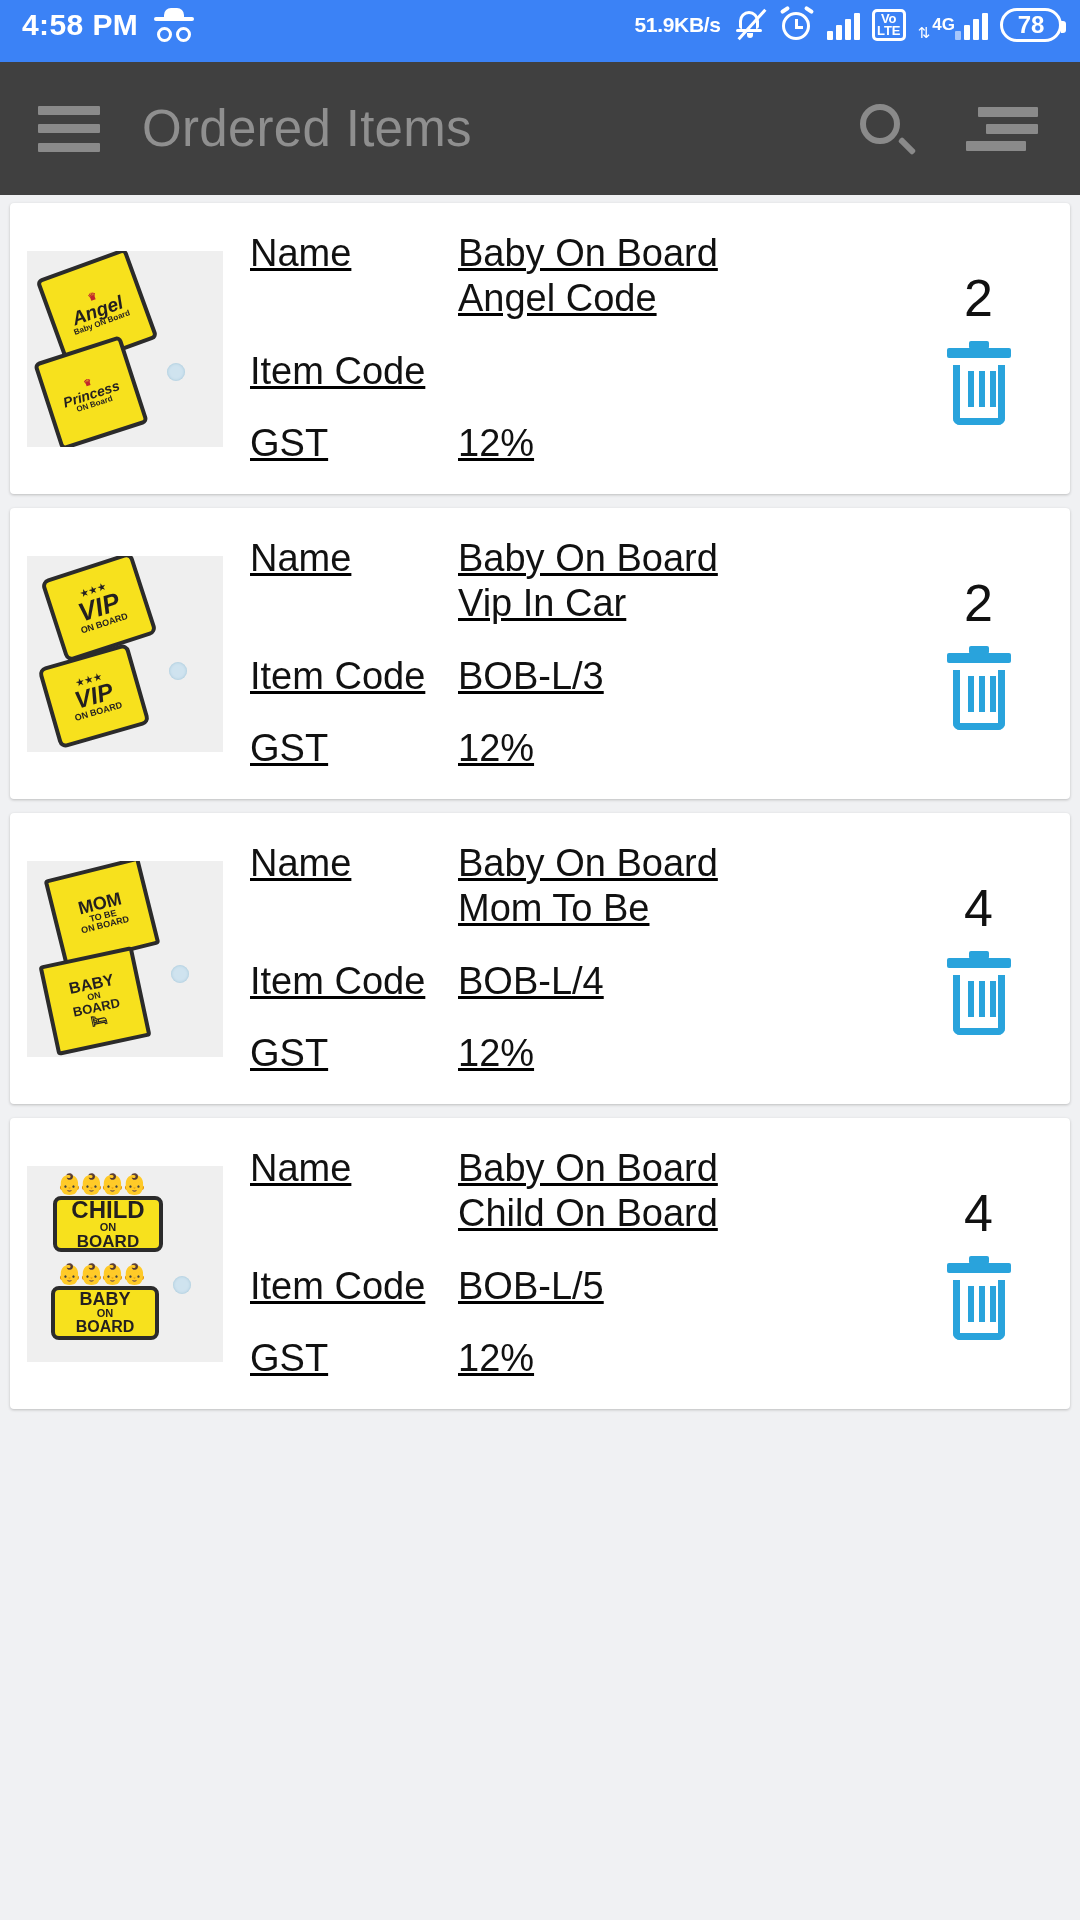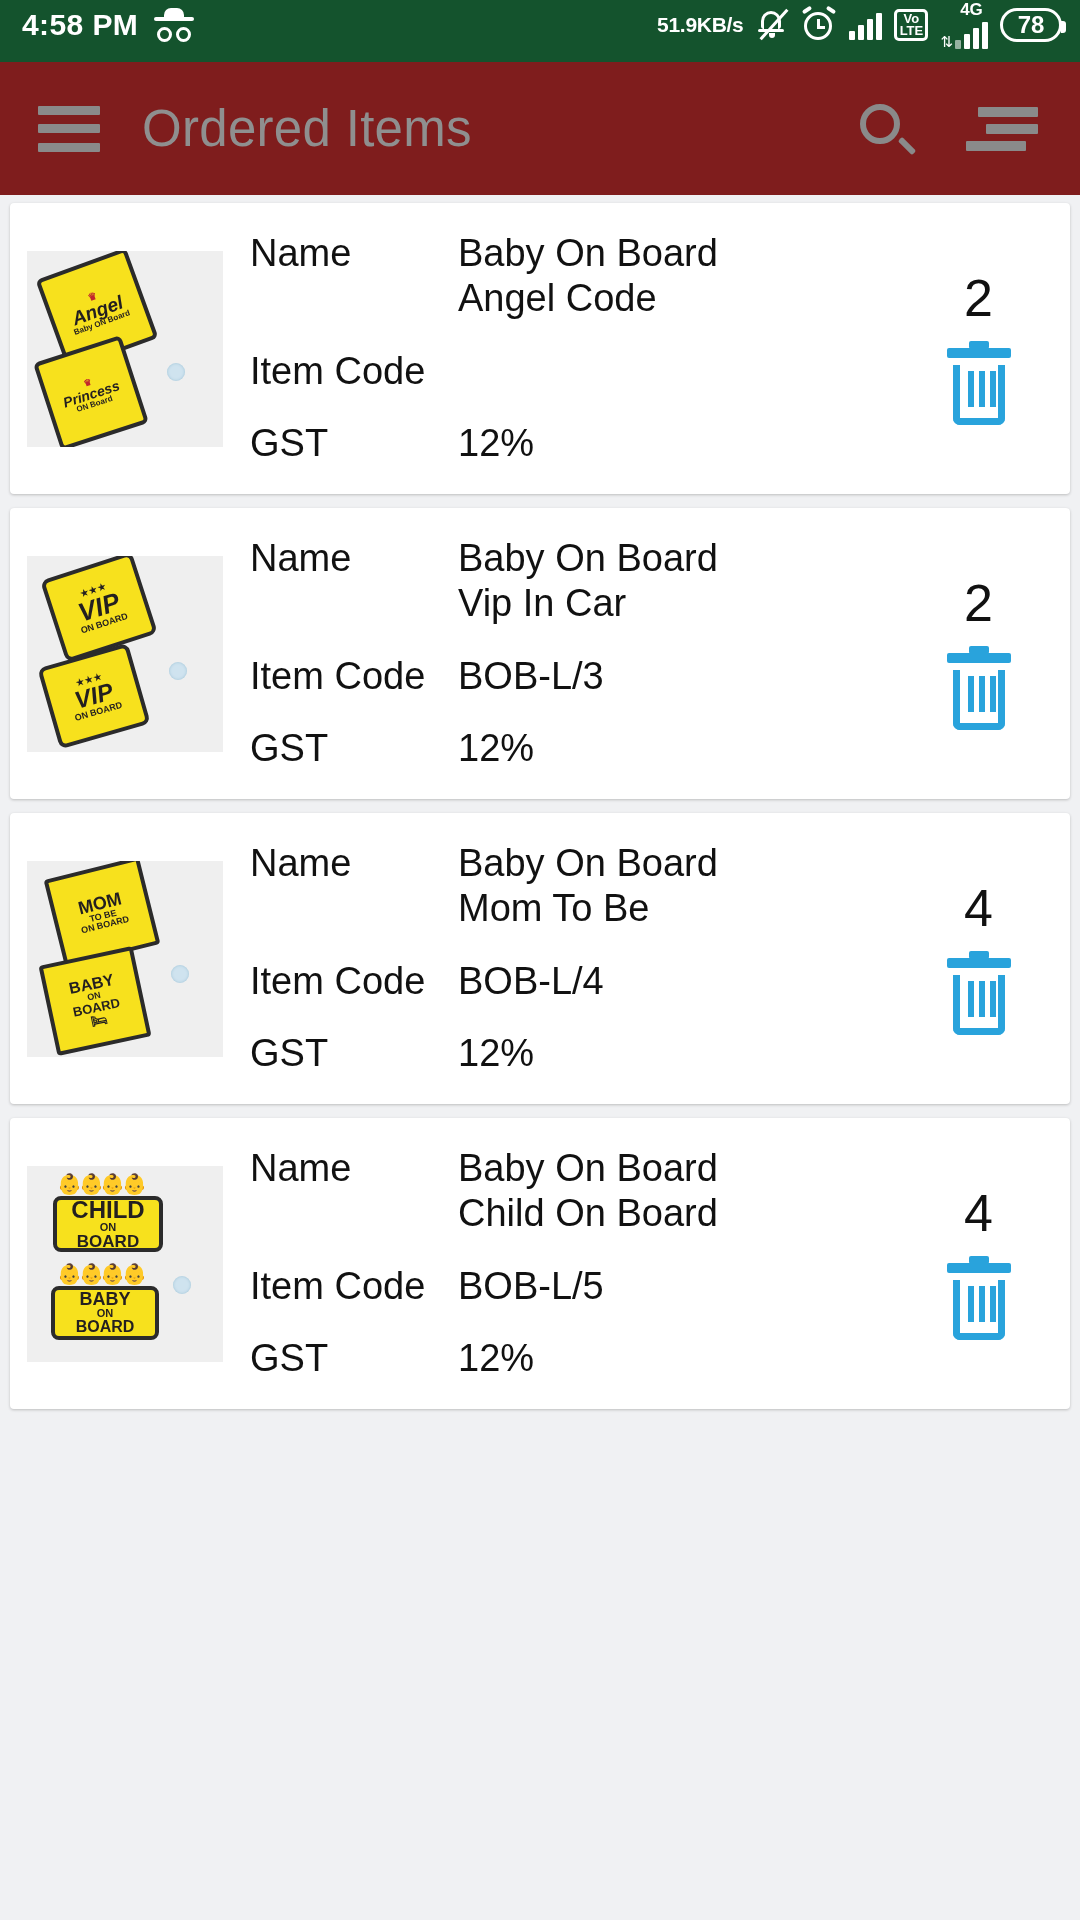--- a/index.html
+++ b/index.html
@@ -6,21 +6,21 @@
   html, body {
     width:1080px; height:1920px;
     font-family:"Liberation Sans", sans-serif;
     background:#eceff1;
     overflow:hidden;
   }
   #screen { position:relative; width:1080px; height:1920px; background:#f0f1f3; display:flex; flex-direction:column; }
 
   
   .statusbar {
-    height:62px; background:#14532d; color:#fff;
+    height:62px; background:#3b82f6; color:#fff;
     display:flex; align-items:center; justify-content:space-between;
     padding:0 18px 12px 22px; flex:0 0 62px;
   }
   .sb-left { display:flex; align-items:center; gap:16px; }
   .sb-time { font-size:30px; font-weight:bold; letter-spacing:0.4px; }
   .sb-right { display:flex; align-items:center; gap:12px; }
   .sb-speed { font-size:21px; font-weight:bold; letter-spacing:-0.3px; }
 
   .icon-incognito { width:40px; height:34px; position:relative; }
   .icon-incognito .hatbrim { position:absolute; top:9px; left:0; width:40px; height:4px; background:#fff; border-radius:2px; }
@@ -48,34 +48,34 @@
   .bars i:nth-child(3){ height:21px; }
   .bars i:nth-child(4){ height:27px; }
   .bars.dim i:nth-child(1){ opacity:.55; }
 
   .volte {
     width:34px; height:32px; border:3px solid #fff; border-radius:5px;
     display:flex; flex-direction:column; align-items:center; justify-content:center;
     line-height:0.95; font-size:13px; font-weight:bold; color:#fff;
   }
   .fourg-wrap { display:flex; align-items:flex-end; gap:3px; }
-  .fourg-col { display:flex; flex-direction:column; align-items:center;justify-content:space-between; }
+  .fourg-col { display:flex; flex-direction:row; align-items:center;justify-content:space-between; }
   .fourg-label { font-size:17px; font-weight:bold; line-height:1; margin-bottom:1px; }
   .arrows { font-size:15px; line-height:1; letter-spacing:-1px; }
 
   .battery {
     min-width:62px; height:34px; border:3px solid #fff; border-radius:17px;
     display:flex; align-items:center; justify-content:center;
     font-size:24px; font-weight:bold; padding:0 9px; position:relative;
   }
   .battery::after { content:""; position:absolute; right:-7px; top:10px; width:5px; height:12px; background:#fff; border-radius:0 3px 3px 0; }
 
   
   .appbar {
-    background:#7f1d1d; height:133px; flex:0 0 133px;
+    background:#404040; height:133px; flex:0 0 133px;
     display:flex; align-items:center; padding:0 42px 0 38px;
   }
   .hamburger { width:62px; height:46px; display:flex; flex-direction:column; justify-content:space-between; cursor:pointer; }
   .hamburger span { display:block; height:9px; background:#8a8a8a; border-radius:1px; }
   .appbar-title {
     flex:1; margin-left:42px; font-size:51px; color:#8f8f8f;
     font-weight:normal; letter-spacing:0.3px; white-space:nowrap;
   }
   .appbar-actions { display:flex; align-items:center; gap:60px; }
   .search-icon { width:54px; height:54px; position:relative; cursor:pointer; }
@@ -93,21 +93,21 @@
     background:#ffffff; border-radius:4px; margin-bottom:14px;
     box-shadow:0 1px 3px rgba(0,0,0,0.22);
     display:flex; align-items:center; padding:14px 0;
     height:291px;
   }
   .thumb-wrap { flex:0 0 230px; display:flex; align-items:center; justify-content:center; }
   .thumb {
     width:196px; height:196px; background:#efefef;
     position:relative; overflow:hidden;
   }
-  .details { flex:1 1 auto; padding-left:10px; }
+  .details { flex:1 1 auto; padding-left:10px;text-decoration:underline; }
   .row { display:flex; align-items:flex-start; margin-bottom:6px; }
   .row:last-child { margin-bottom:0; }
   .lbl { flex:0 0 208px; font-size:38px; color:#111; line-height:1.18; }
   .val { flex:1 1 auto; font-size:38px; color:#111; line-height:1.18; padding-right:8px; }
   .row-name .val { max-width:330px; }
   .row-gap { height:22px; }
   .qtycol {
     flex:0 0 175px; display:flex; flex-direction:column;
     align-items:center; justify-content:center; gap:24px; padding-right:8px;
   }

